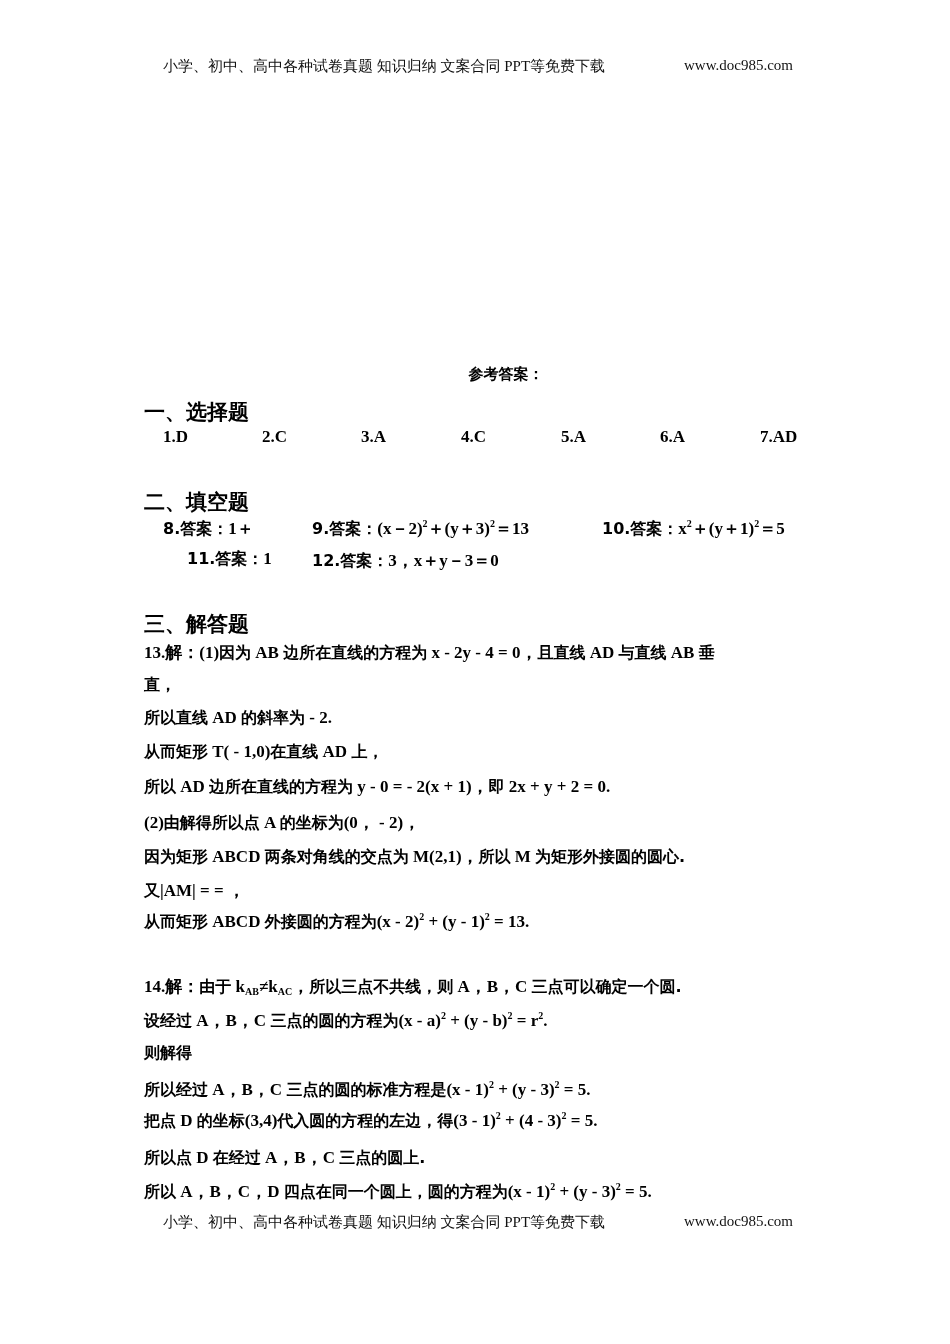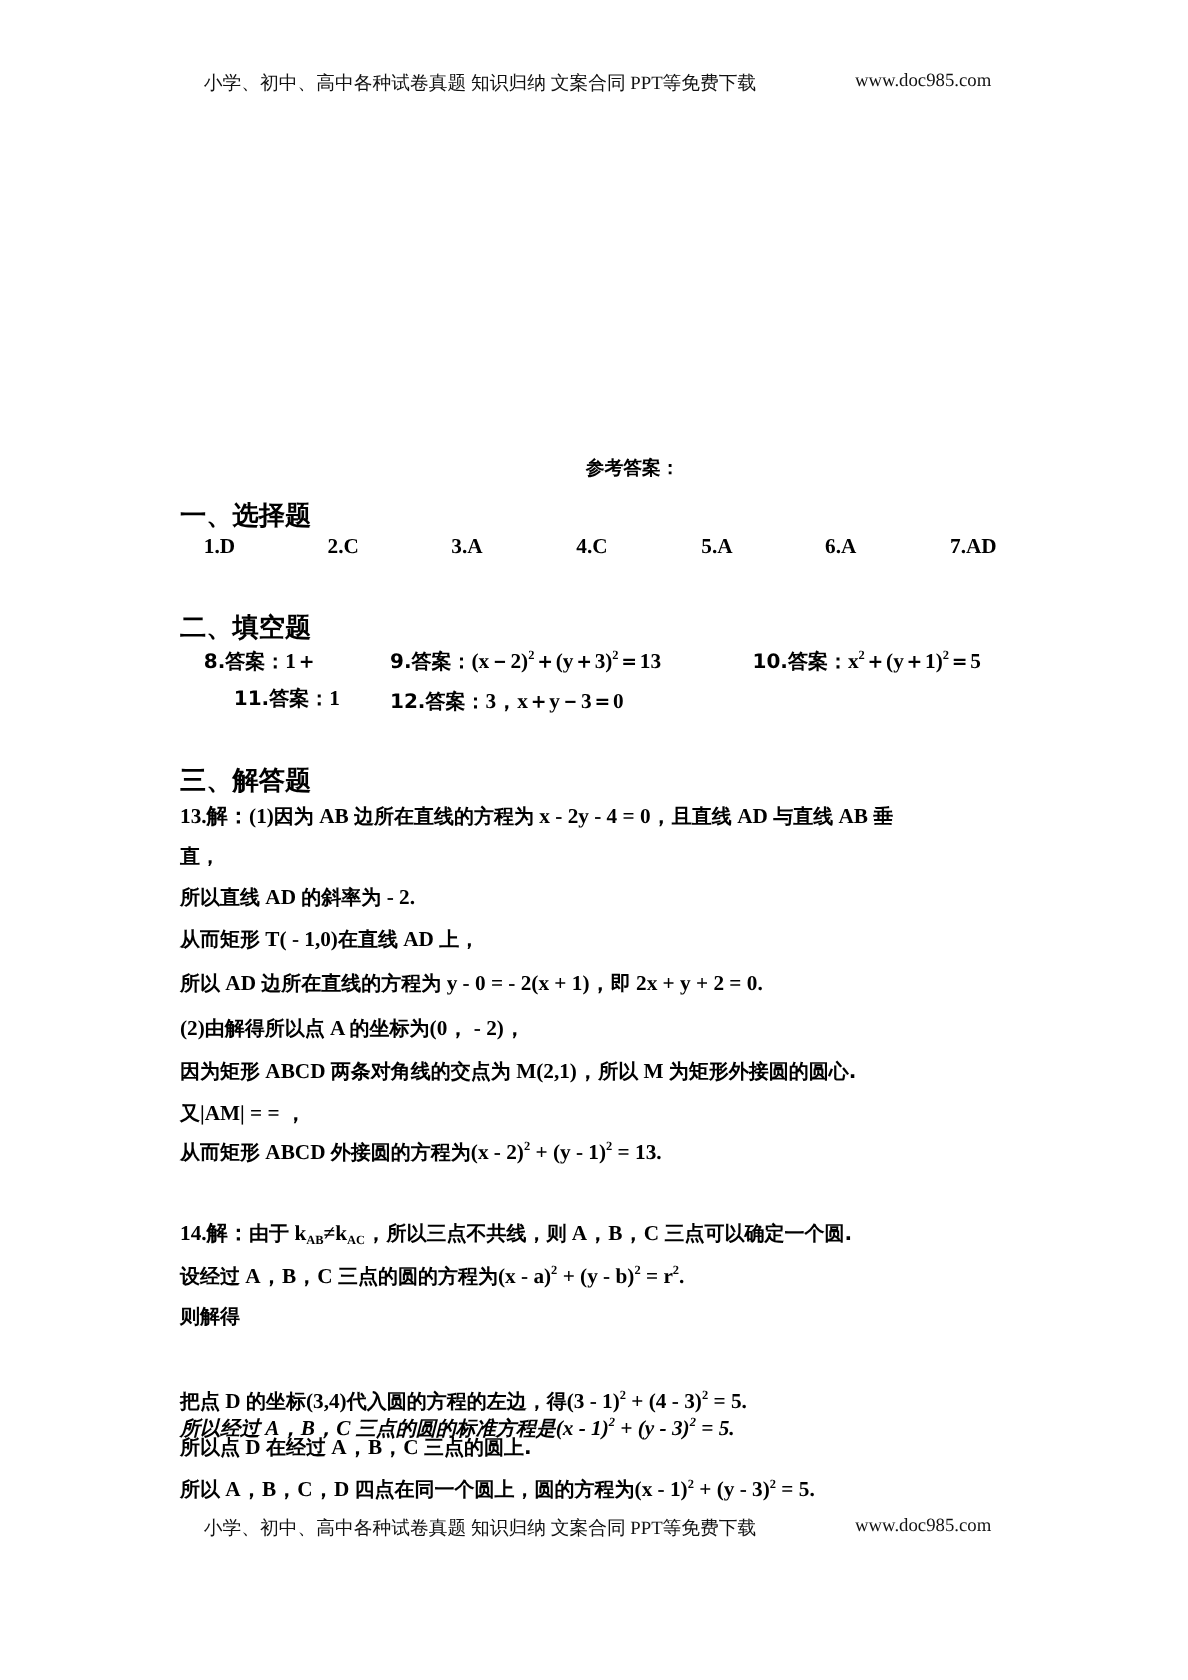--- a/index.html
+++ b/index.html
@@ -95,21 +95,21 @@
   <span class="cn">从而矩形</span><span> ABCD </span><span class="cn">外接圆的方程为</span><span>(x - 2)</span><sup>2</sup><span> + (y - 1)</span><sup>2</sup><span> = 13.</span>
 </div>
 
 <div class="line" style="top:975px;">
   <span>14.解：</span><span class="cn">由于</span><span> k</span><sub>AB</sub><span>≠k</span><sub>AC</sub><span>，</span><span class="cn">所以三点不共线，则</span><span> A，B，C </span><span class="cn">三点可以确定一个圆.</span>
 </div>
 <div class="line" style="top:1009px;">
   <span class="cn">设经过</span><span> A，B，C </span><span class="cn">三点的圆的方程为</span><span>(x - a)</span><sup>2</sup><span> + (y - b)</span><sup>2</sup><span> = r</span><sup>2</sup><span>.</span>
 </div>
 <div class="line cn" style="top:1043px;">则解得</div>
-<div class="line" style="top:1131px;font-style:italic;">
+<div class="line" style="top:1078px;">
   <span class="cn">所以经过</span><span> A，B，C </span><span class="cn">三点的圆的标准方程是</span><span>(x - 1)</span><sup>2</sup><span> + (y - 3)</span><sup>2</sup><span> = 5.</span>
 </div>
 <div class="line" style="top:1111px;">
   <span class="cn">把点</span><span> D </span><span class="cn">的坐标</span><span>(3,4)</span><span class="cn">代入圆的方程的左边，得</span><span>(3 - 1)</span><sup>2</sup><span> + (4 - 3)</span><sup>2</sup><span> = 5.</span>
 </div>
 <div class="line" style="top:1146px;">
   <span class="cn">所以点</span><span> D </span><span class="cn">在经过</span><span> A，B，C </span><span class="cn">三点的圆上.</span>
 </div>
 <div class="line" style="top:1180px;">
   <span class="cn">所以</span><span> A，B，C，D </span><span class="cn">四点在同一个圆上，圆的方程为</span><span>(x - 1)</span><sup>2</sup><span> + (y - 3)</span><sup>2</sup><span> = 5.</span>

